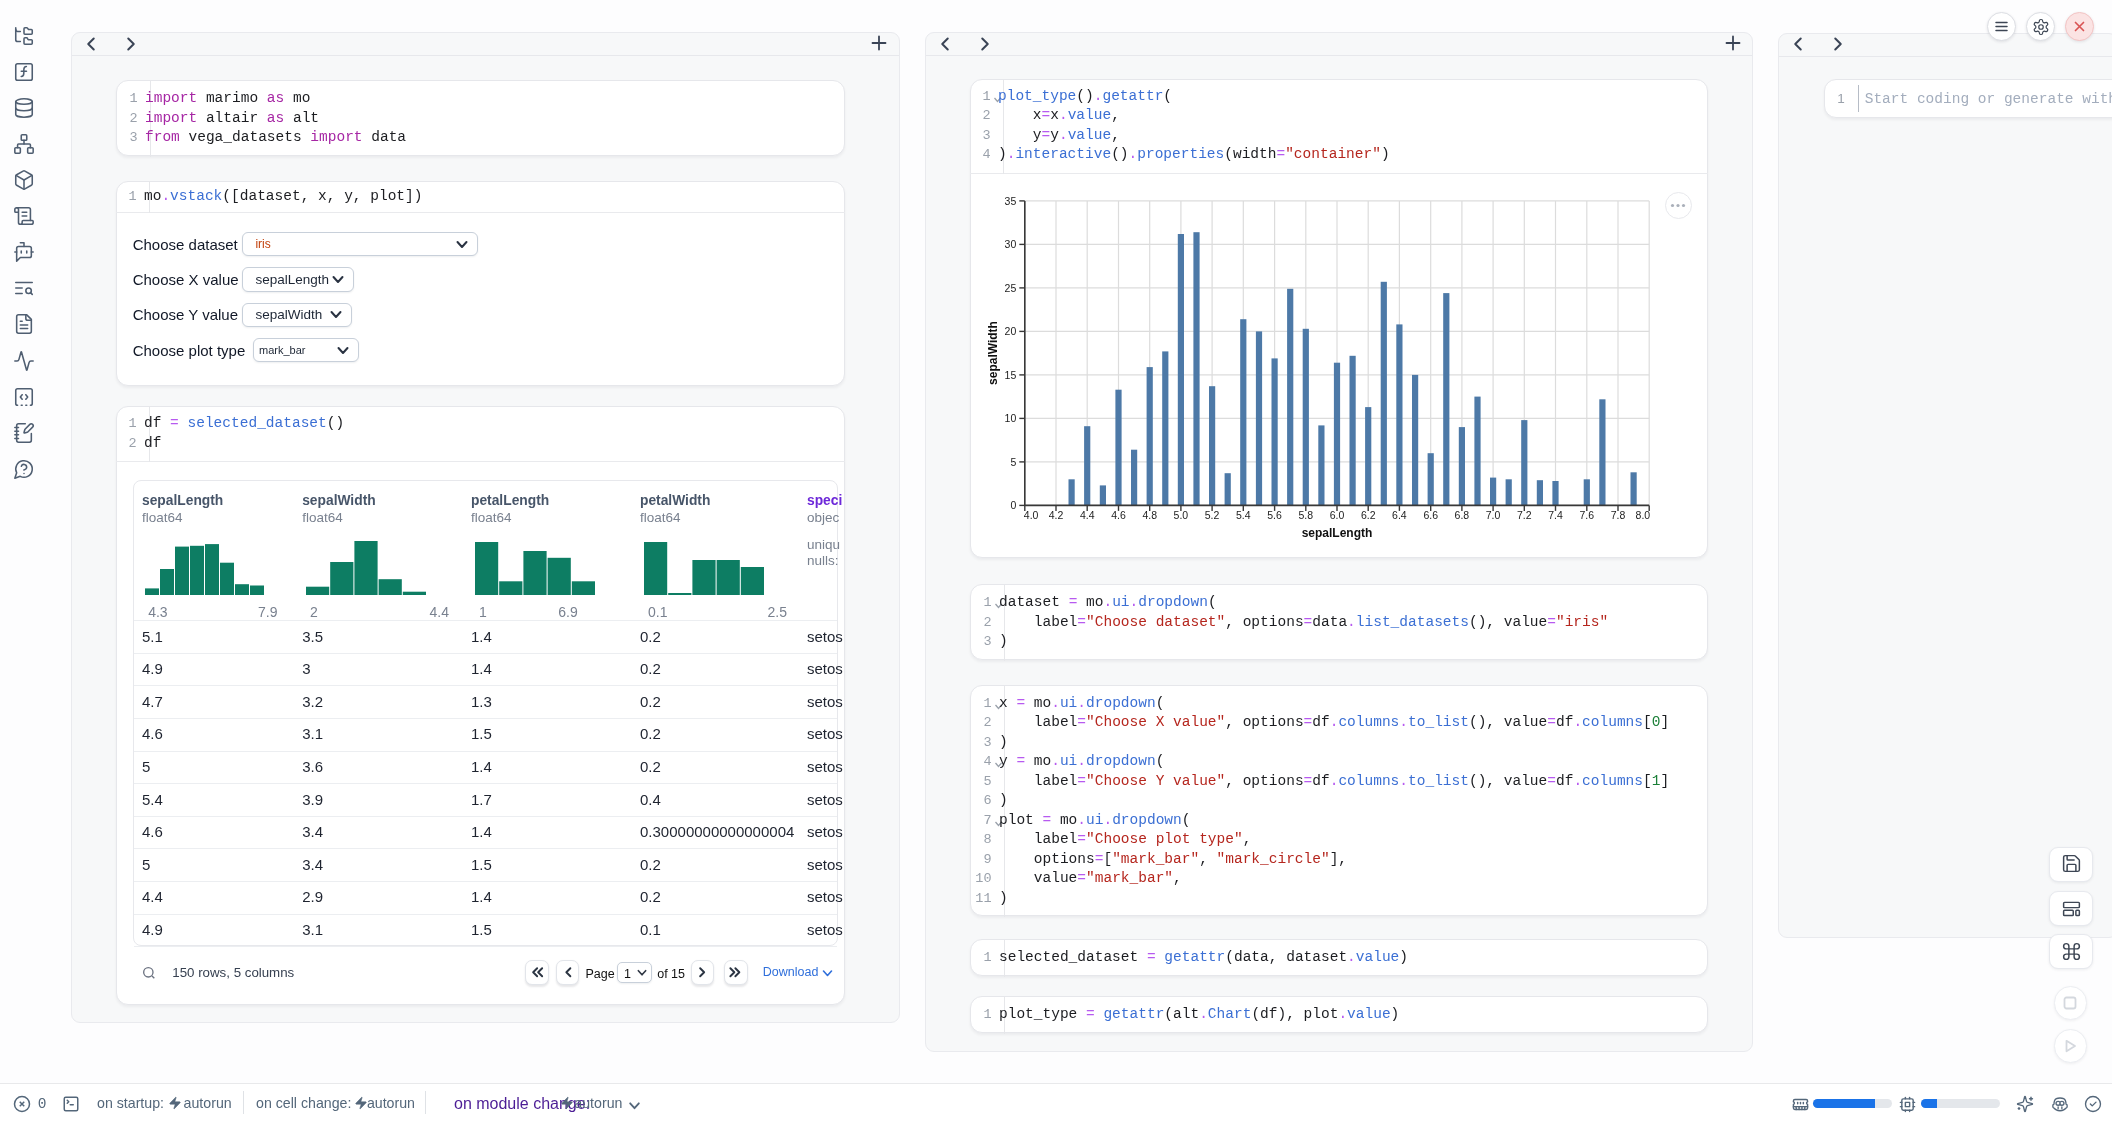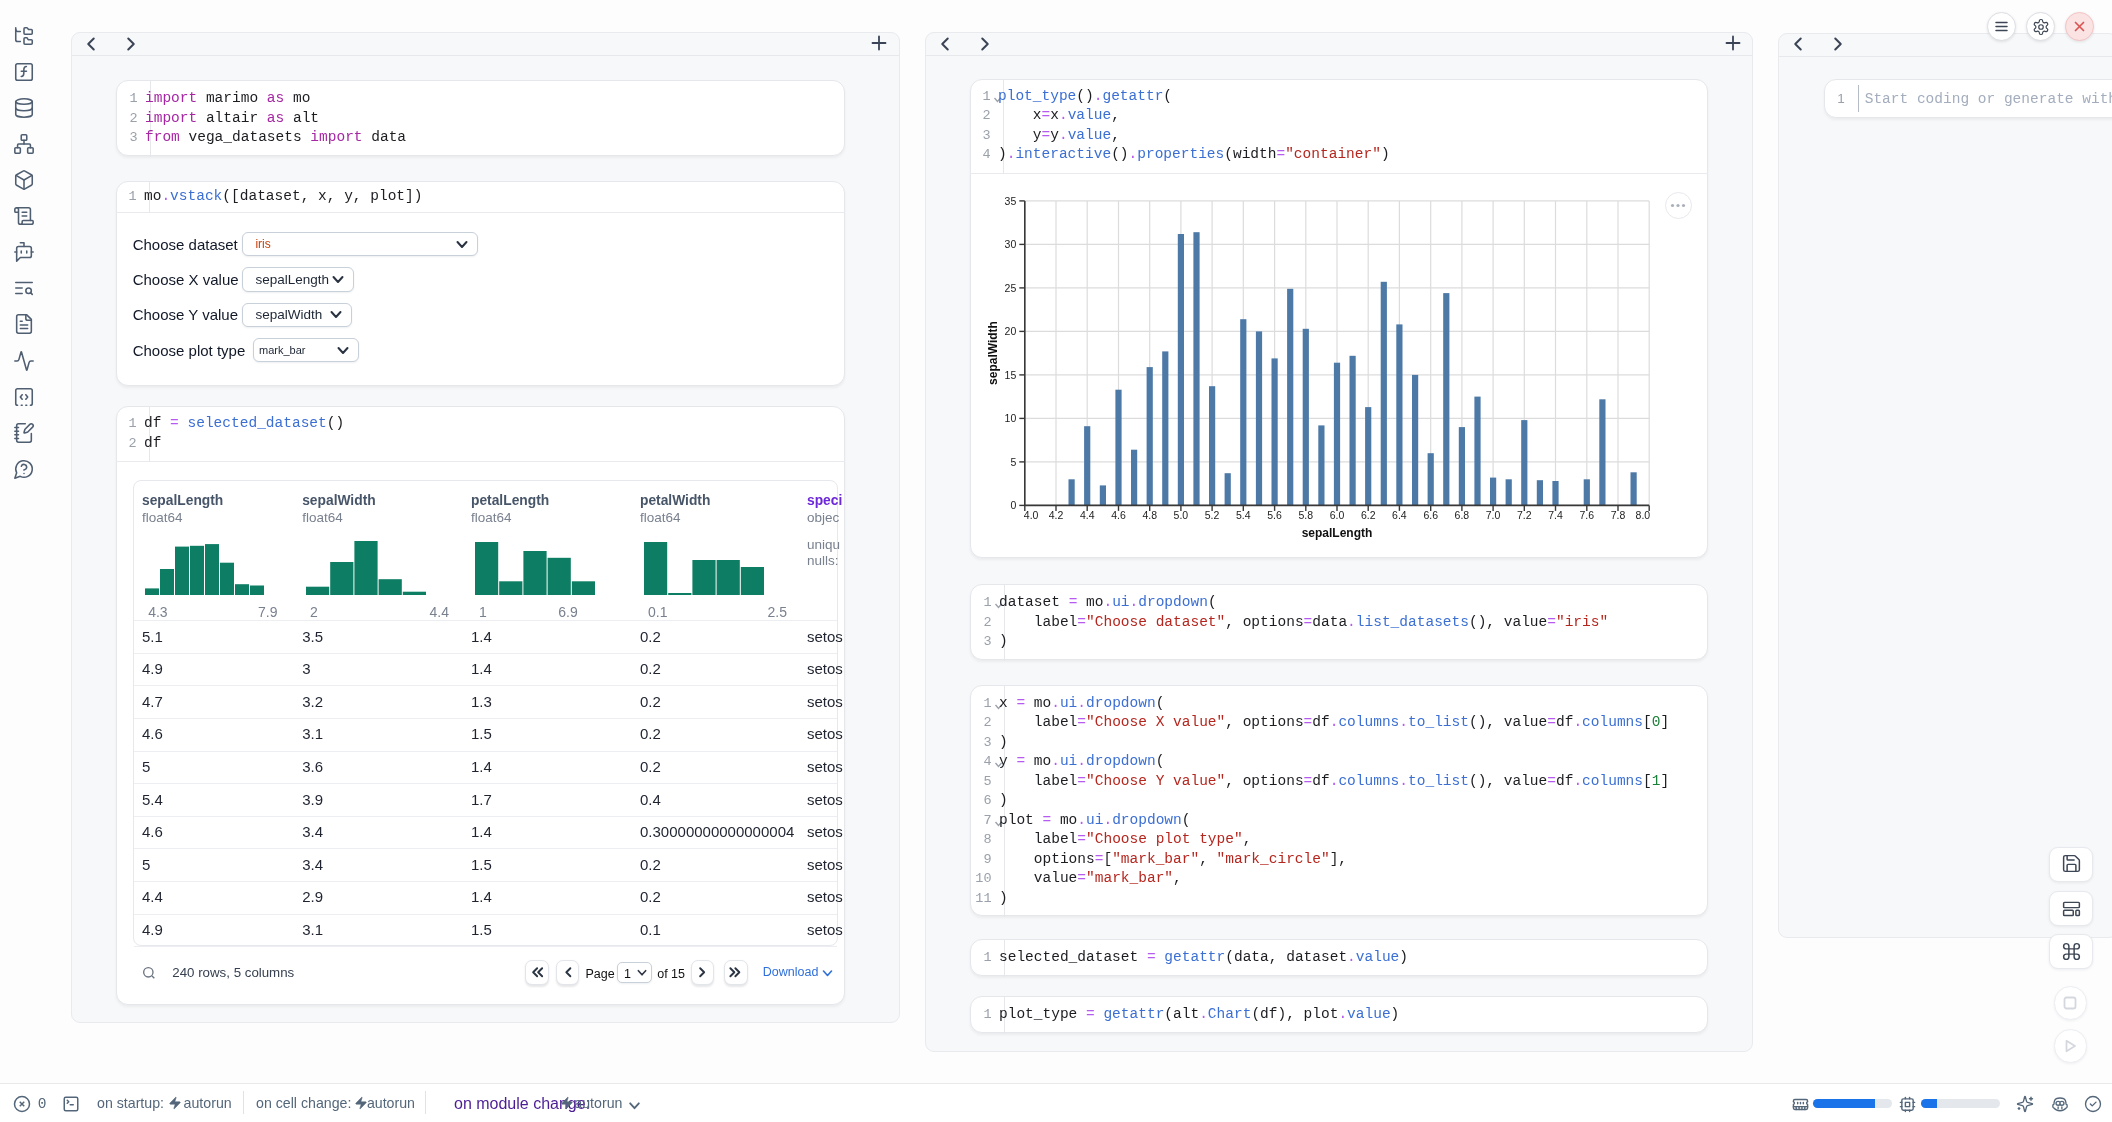--- a/index.html
+++ b/index.html
@@ -294,21 +294,21 @@
 <div class="t" style="left:807px;top:889.3px;font-size:15px;color:#1f2430;line-height:16px">setos</div>
 <div class="t" style="left:142px;top:921.9px;font-size:15px;color:#1f2430;line-height:16px">4.9</div>
 <div class="t" style="left:302.2px;top:921.9px;font-size:15px;color:#1f2430;line-height:16px">3.1</div>
 <div class="t" style="left:471px;top:921.9px;font-size:15px;color:#1f2430;line-height:16px">1.5</div>
 <div class="t" style="left:640px;top:921.9px;font-size:15px;color:#1f2430;line-height:16px">0.1</div>
 <div class="t" style="left:807px;top:921.9px;font-size:15px;color:#1f2430;line-height:16px">setos</div>
 <svg style="position:absolute;left:141px;top:965px" width="16" height="16" viewBox="0 0 24 24" fill="none" stroke="#6b7280" stroke-width="2">
     <circle cx="11" cy="11" r="7"></circle>
     <path d="m20 20-3.5-3.5"></path>
   </svg>
-<div class="t" style="left:172.3px;top:965px;font-size:13.3px;color:#374151;line-height:15px">240 rows, 5 columns</div>
+<div class="t" style="left:172.3px;top:965px;font-size:13.3px;color:#374151;line-height:15px">150 rows, 5 columns</div>
 <div class="pbtn" style="left:525px;top:960.3px;width:23.5px;height:24.5px"></div>
 <svg style="position:absolute;left:525px;top:960.3px" width="23.5" height="24.5" viewBox="525 960.3 23.5 24.5">
     <path d="M537.15 968.55 l-4 4 4 4" fill="none" stroke="#2b3442" stroke-width="1.9" stroke-linecap="round" stroke-linejoin="round"></path>
     <path d="M542.15 968.55 l-4 4 4 4" fill="none" stroke="#2b3442" stroke-width="1.9" stroke-linecap="round" stroke-linejoin="round"></path>
   </svg>
 <div class="pbtn" style="left:555.6px;top:960.3px;width:23.5px;height:24.5px"></div>
 <svg style="position:absolute;left:555.6px;top:960.3px" width="23.5" height="24.5" viewBox="555.6 960.3 23.5 24.5">
     <path d="M569.95 968.55 l-4 4 4 4" fill="none" stroke="#2b3442" stroke-width="1.9" stroke-linecap="round" stroke-linejoin="round"></path>
   </svg>
 <div class="t" style="left:585.5px;top:966.5px;font-size:12.5px;color:#111;line-height:15px">Page</div>

